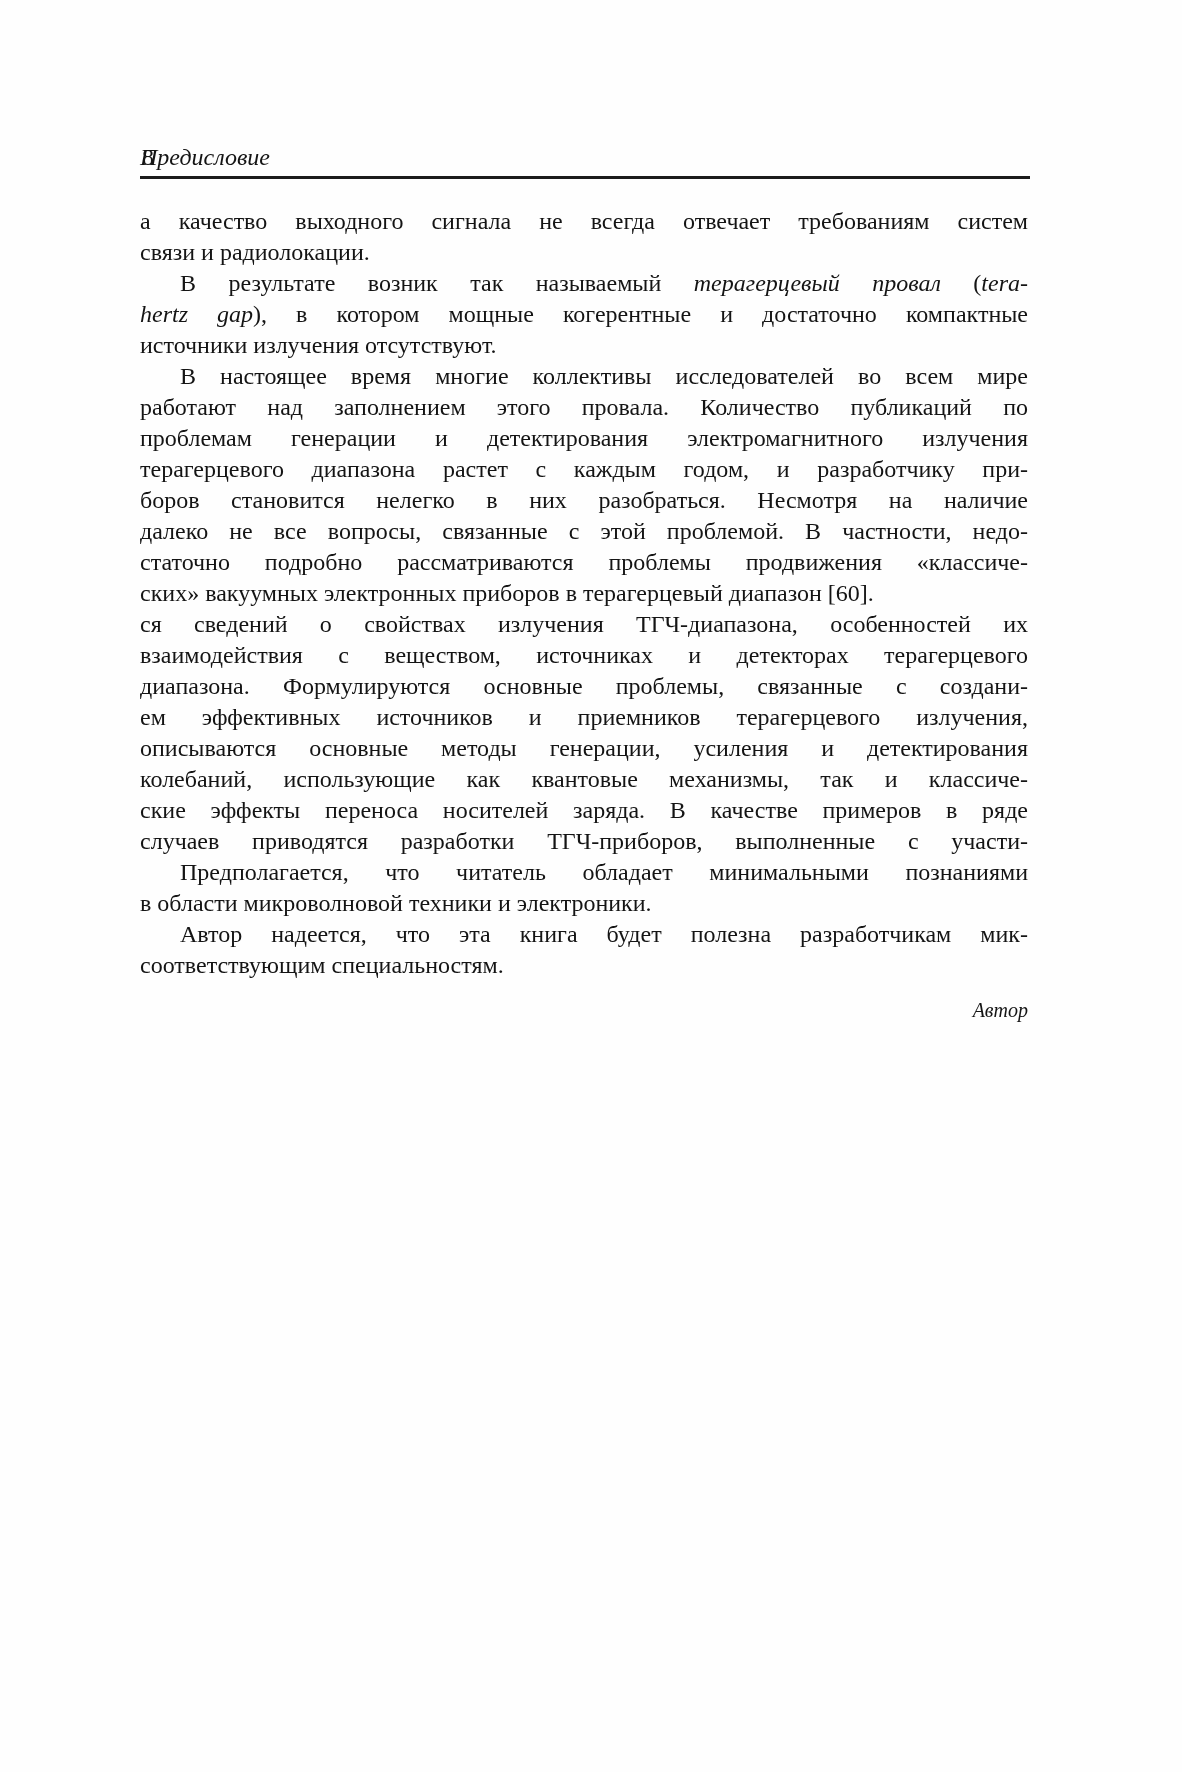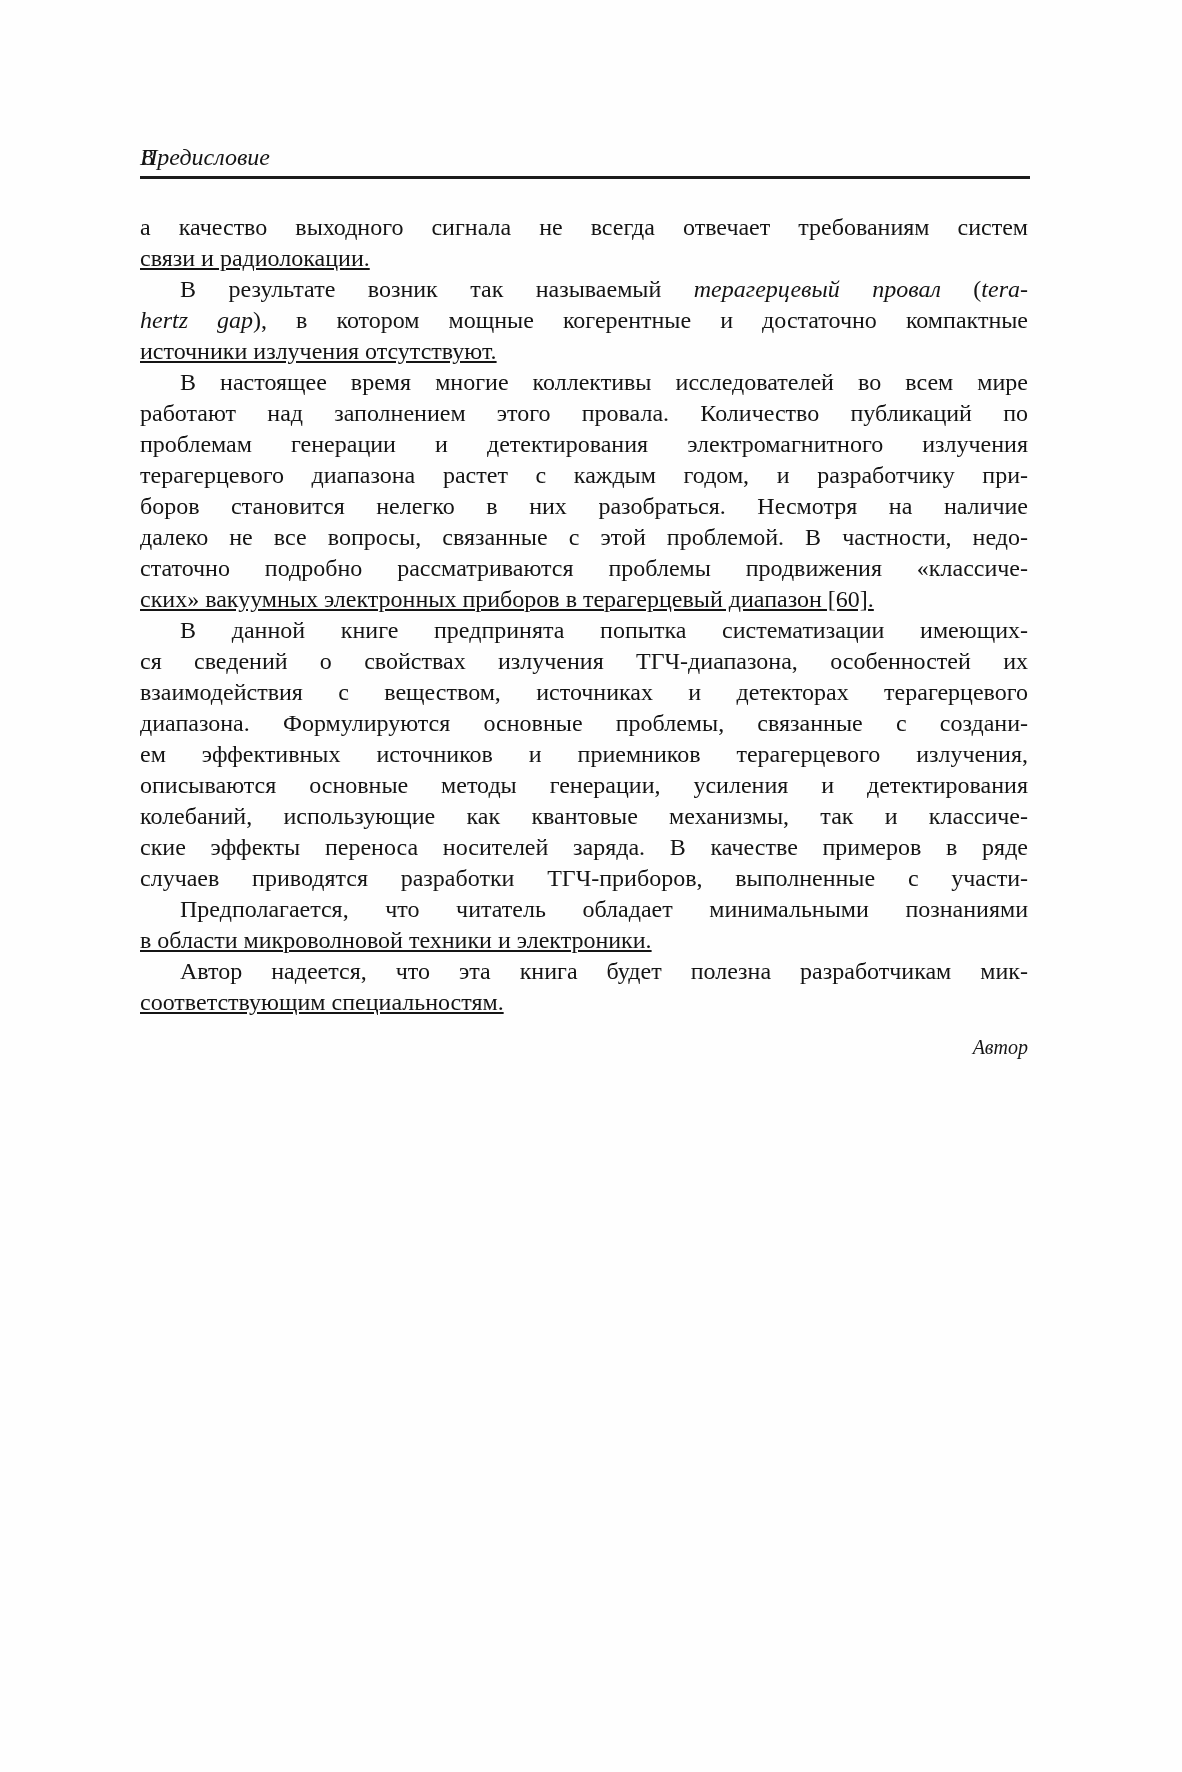--- a/index.html
+++ b/index.html
@@ -34,33 +34,32 @@
     position: absolute;
     left: 140px;
     top: 176px;
     width: 890px;
     border-top: 3px solid #1b1b1b;
     height: 0;
   }
   .page-body {
     position: absolute;
     left: 140px;
-    top: 212px;
+    top: 206px;
     width: 888px;
     font-size: 24px;
     line-height: 31px;
   }
   .line {
     text-align: justify;
     text-align-last: justify;
     white-space: normal;
   }
   .line.last {
     text-align-last: left;
-    text-decoration: underline;
   }
   .line.indent {
     text-indent: 40px;
   }
   .line i { font-style: italic; }
   .signature {
     margin-top: 14px;
     text-align: right;
     font-style: italic;
     font-size: 20px;
@@ -87,21 +86,20 @@
       <div class="line"><i>hertz gap</i><span>), в котором мощные когерентные и достаточно компактные</span></div>
       <div class="line last"><span>источники излучения отсутствуют.</span></div>
       <div class="line indent"><span>В настоящее время многие коллективы исследователей во всем мире</span></div>
       <div class="line"><span>работают над заполнением этого провала. Количество публикаций по</span></div>
       <div class="line"><span>проблемам генерации и детектирования электромагнитного излучения</span></div>
       <div class="line"><span>терагерцевого диапазона растет с каждым годом, и разработчику при-</span></div>
       <div class="line"><span>боров становится нелегко в них разобраться. Несмотря на наличие</span></div>
       <div class="line"><span>далеко не все вопросы, связанные с этой проблемой. В частности, недо-</span></div>
       <div class="line"><span>статочно подробно рассматриваются проблемы продвижения «классиче-</span></div>
       <div class="line last"><span>ских» вакуумных электронных приборов в терагерцевый диапазон [60].</span></div>
-      <div class="line indent"><span>В данной книге предпринята попытка систематизации имеющих-</span></div>
       <div class="line"><span>ся сведений о свойствах излучения ТГЧ-диапазона, особенностей их</span></div>
       <div class="line"><span>взаимодействия с веществом, источниках и детекторах терагерцевого</span></div>
       <div class="line"><span>диапазона. Формулируются основные проблемы, связанные с создани-</span></div>
       <div class="line"><span>ем эффективных источников и приемников терагерцевого излучения,</span></div>
       <div class="line"><span>описываются основные методы генерации, усиления и детектирования</span></div>
       <div class="line"><span>колебаний, использующие как квантовые механизмы, так и классиче-</span></div>
       <div class="line"><span>ские эффекты переноса носителей заряда. В качестве примеров в ряде</span></div>
       <div class="line"><span>случаев приводятся разработки ТГЧ-приборов, выполненные с участи-</span></div>
       <div class="line indent"><span>Предполагается, что читатель обладает минимальными познаниями</span></div>
       <div class="line last"><span>в области микроволновой техники и электроники.</span></div>

